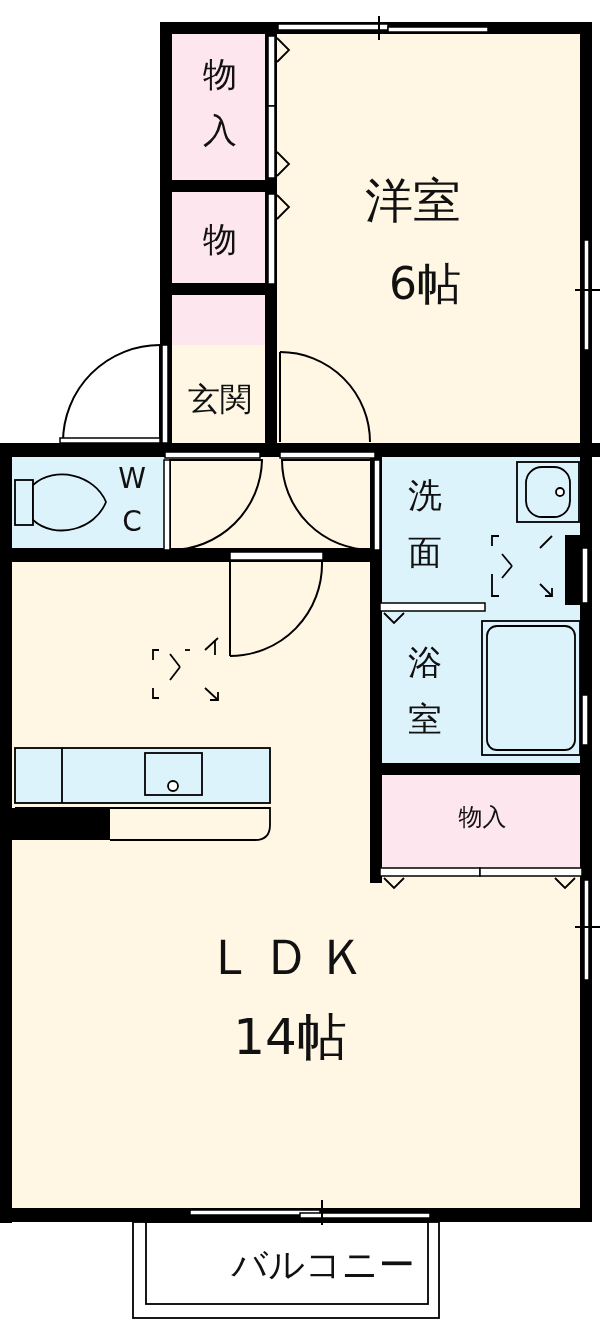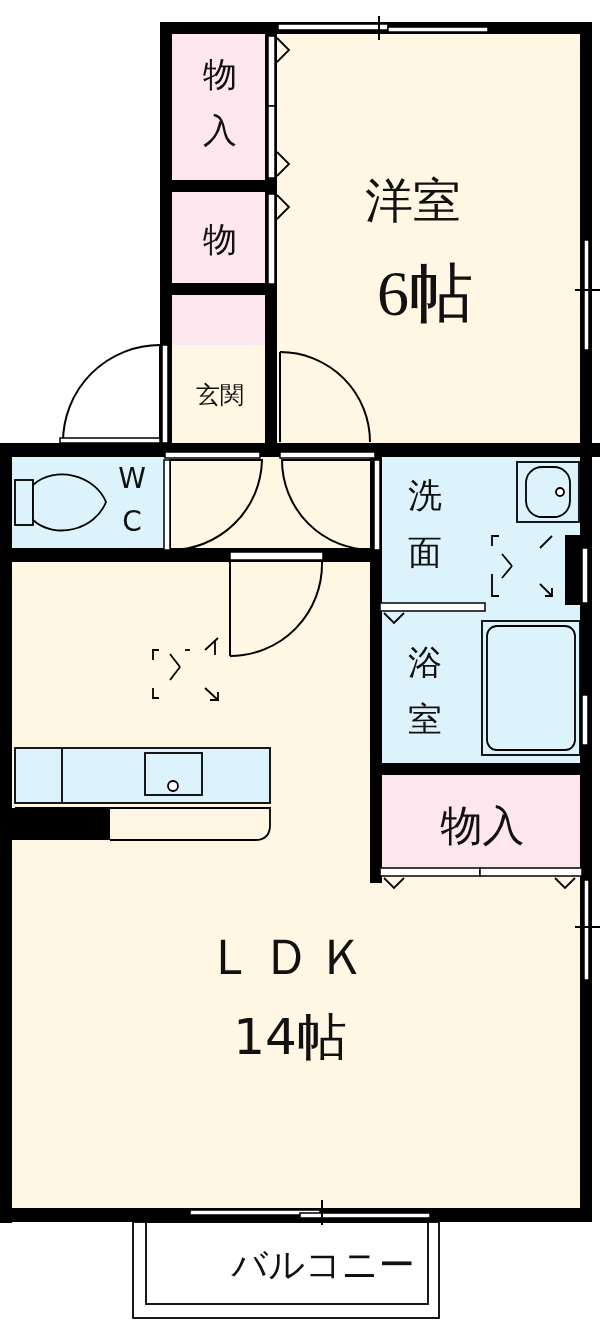--- a/index.html
+++ b/index.html
@@ -160,35 +160,35 @@
     <polyline points="545,596 552,596 552,588"></polyline>
   </g>
 
   <g fill="none" stroke="#000" stroke-width="1.8">
     <rect x="133" y="1222" width="306" height="96"></rect>
     <rect x="146" y="1222" width="282" height="82"></rect>
   </g>
 </svg>
 
 <div class="lbl" style="left:318px;top:176px;width:190px;font-size:48px;">洋室</div>
-<div class="lbl" style="left:330px;top:262px;width:190px;font-size:64px;font-family:Liberation Serif, serif;">6帖</div>
+<div class="lbl" style="left:330px;top:262px;width:190px;font-size:44px;">6帖</div>
 
 <div class="lbl" style="left:180px;top:57px;width:80px;font-size:34px;">物</div>
 <div class="lbl" style="left:180px;top:113px;width:80px;font-size:34px;">入</div>
 <div class="lbl" style="left:180px;top:222px;width:80px;font-size:34px;">物</div>
 
-<div class="lbl" style="left:170px;top:383px;width:100px;font-size:24px;">玄関</div>
+<div class="lbl" style="left:170px;top:383px;width:100px;font-size:32px;">玄関</div>
 
 <div class="lbl" style="left:112px;top:465px;width:40px;font-size:28px;">W</div>
 <div class="lbl" style="left:112px;top:508px;width:40px;font-size:28px;">C</div>
 
 <div class="lbl" style="left:395px;top:478px;width:60px;font-size:34px;">洗</div>
 <div class="lbl" style="left:395px;top:535px;width:60px;font-size:34px;">面</div>
 
 <div class="lbl" style="left:395px;top:645px;width:60px;font-size:34px;">浴</div>
 <div class="lbl" style="left:395px;top:702px;width:60px;font-size:34px;">室</div>
 
-<div class="lbl" style="left:385px;top:805px;width:195px;font-size:42px;">物入</div>
+<div class="lbl" style="left:385px;top:805px;width:195px;font-size:24px;">物入</div>
 
 <div class="lbl" style="left:170px;top:932px;width:240px;font-size:50px;letter-spacing:6px;text-align:center;">ＬＤＫ</div>
 <div class="lbl" style="left:170px;top:1012px;width:240px;font-size:50px;">14帖</div>
 
 <div class="lbl" style="left:146px;top:1247px;width:282px;font-size:36px;padding-left:36px;">バルコニー</div>
 
 </body></html>

